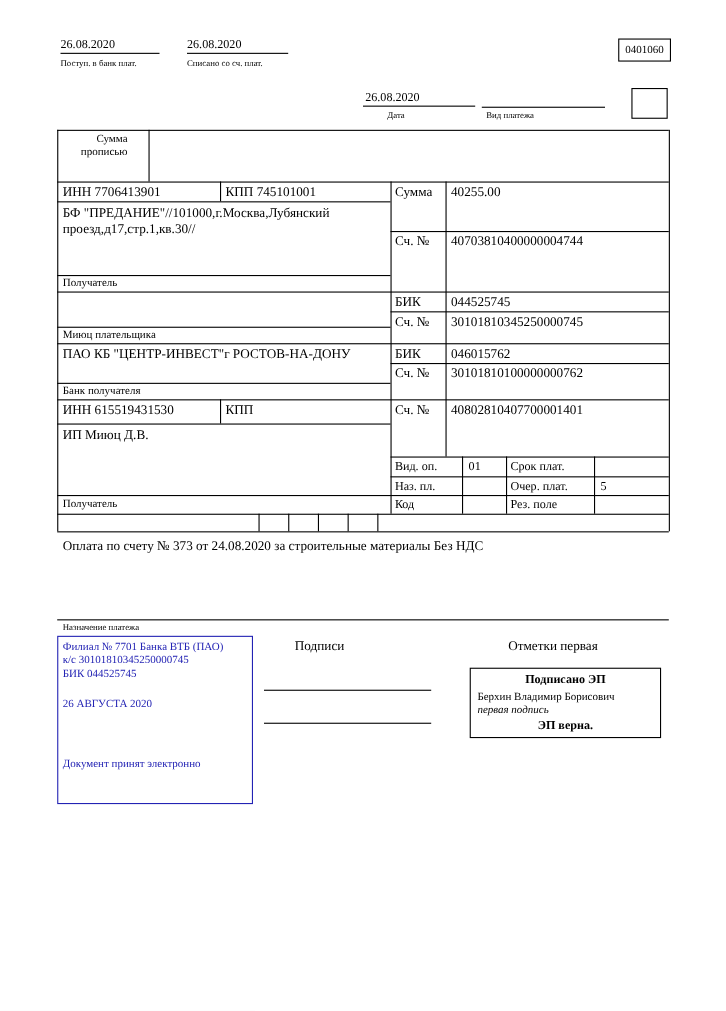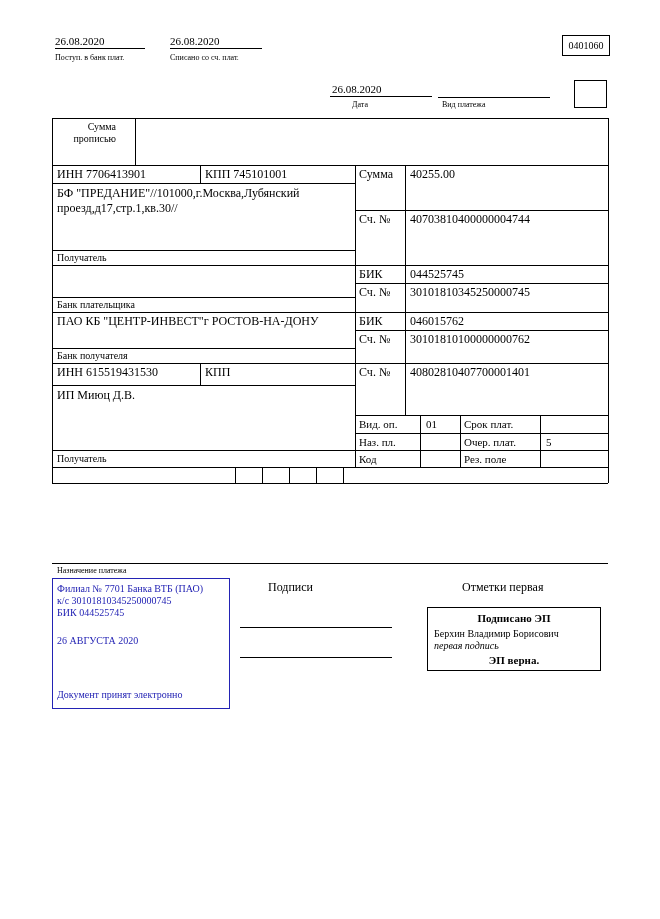--- a/index.html
+++ b/index.html
@@ -90,21 +90,21 @@
   <div class="abs t12" style="left:410px;top:167px">40255.00</div>
   <div class="abs t12" style="left:57px;top:186px;width:290px">БФ "ПРЕДАНИЕ"//101000,г.Москва,Лубянский проезд,д17,стр.1,кв.30//</div>
   <div class="abs t12" style="left:359px;top:212px">Сч. №</div>
   <div class="abs t12" style="left:410px;top:212px">40703810400000004744</div>
   <div class="abs t10" style="left:57px;top:252px">Получатель</div>
 
   <div class="abs t12" style="left:359px;top:267px">БИК</div>
   <div class="abs t12" style="left:410px;top:267px">044525745</div>
   <div class="abs t12" style="left:359px;top:285px">Сч. №</div>
   <div class="abs t12" style="left:410px;top:285px">30101810345250000745</div>
-  <div class="abs t10" style="left:57px;top:299px">Банк плательщика</div>
+  <div class="abs t10" style="left:57px;top:299px">Миюц плательщика</div>
 
   <div class="abs t12" style="left:57px;top:314px">ПАО КБ "ЦЕНТР-ИНВЕСТ"г РОСТОВ-НА-ДОНУ</div>
   <div class="abs t12" style="left:359px;top:314px">БИК</div>
   <div class="abs t12" style="left:410px;top:314px">046015762</div>
   <div class="abs t12" style="left:359px;top:332px">Сч. №</div>
   <div class="abs t12" style="left:410px;top:332px">30101810100000000762</div>
   <div class="abs t10" style="left:57px;top:350px">Банк получателя</div>
 
   <div class="abs t12" style="left:57px;top:365px">ИНН 615519431530</div>
   <div class="abs t12" style="left:205px;top:365px">КПП</div>
@@ -115,26 +115,27 @@
 
   <div class="abs t11" style="left:359px;top:417px">Вид. оп.</div>
   <div class="abs t11" style="left:426px;top:417px">01</div>
   <div class="abs t11" style="left:464px;top:417px">Срок плат.</div>
   <div class="abs t11" style="left:359px;top:435px">Наз. пл.</div>
   <div class="abs t11" style="left:464px;top:435px">Очер. плат.</div>
   <div class="abs t11" style="left:546px;top:435px">5</div>
   <div class="abs t11" style="left:359px;top:452px">Код</div>
   <div class="abs t11" style="left:464px;top:452px">Рез. поле</div>
 
+  <div class="abs t12" style="left:57px;top:489px;width:545px">Оплата по счету № 373 от 24.08.2020 за строительные материалы Без НДС</div>
   <div class="abs t8" style="left:57px;top:566px">Назначение платежа</div>
 
   <div class="abs t12" style="left:268px;top:580px">Подписи</div>
   <div class="abs t12" style="left:462px;top:580px">Отметки первая</div>
 
-  <div class="bluebox" style="left:52px;top:578px;width:178px;height:131px">
+  <div class="bluebox" style="left:52px;top:578px;width:178px;height:153px">
     <div class="abs t10 blue" style="left:4px;top:4px">Филиал № 7701 Банка ВТБ (ПАО)</div>
     <div class="abs t10 blue" style="left:4px;top:16px">к/с 30101810345250000745</div>
     <div class="abs t10 blue" style="left:4px;top:28px">БИК 044525745</div>
     <div class="abs t10 blue" style="left:4px;top:56px">26 АВГУСТА 2020</div>
     <div class="abs t10 blue" style="left:4px;top:110px">Документ принят электронно</div>
   </div>
 
   <div class="hl" style="left:240px;top:627px;width:152px"></div>
   <div class="hl" style="left:240px;top:657px;width:152px"></div>
 

